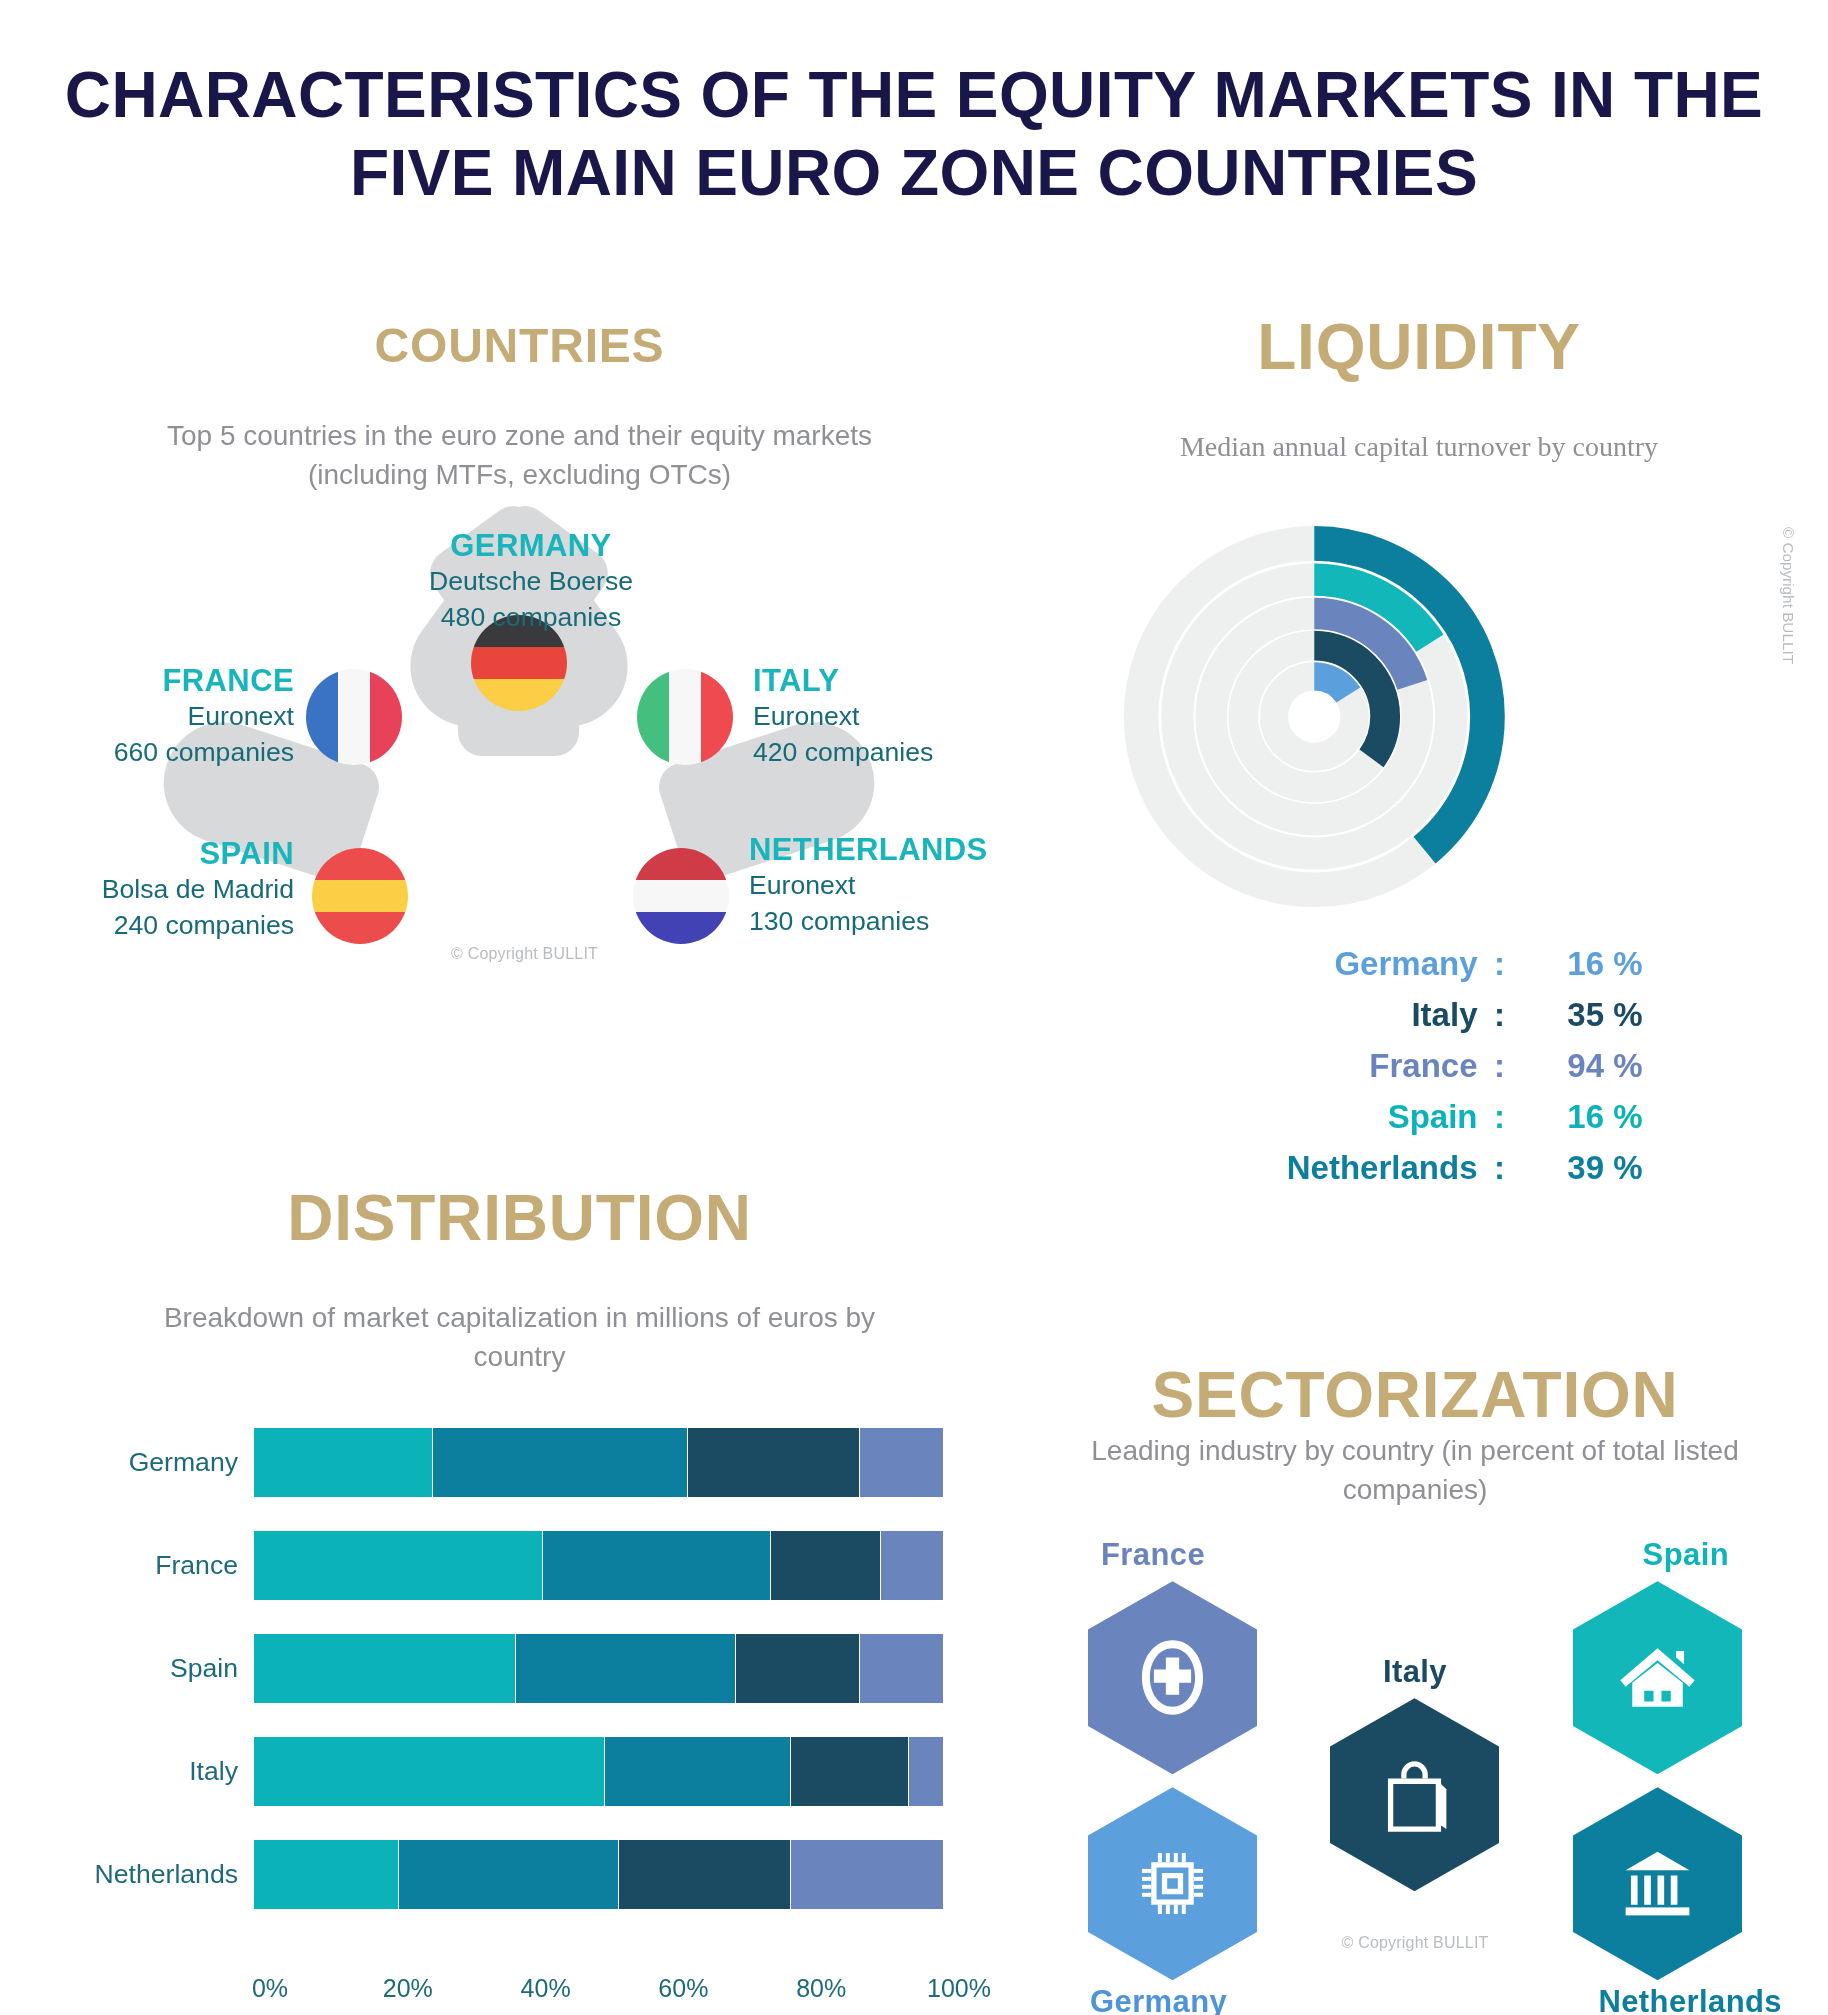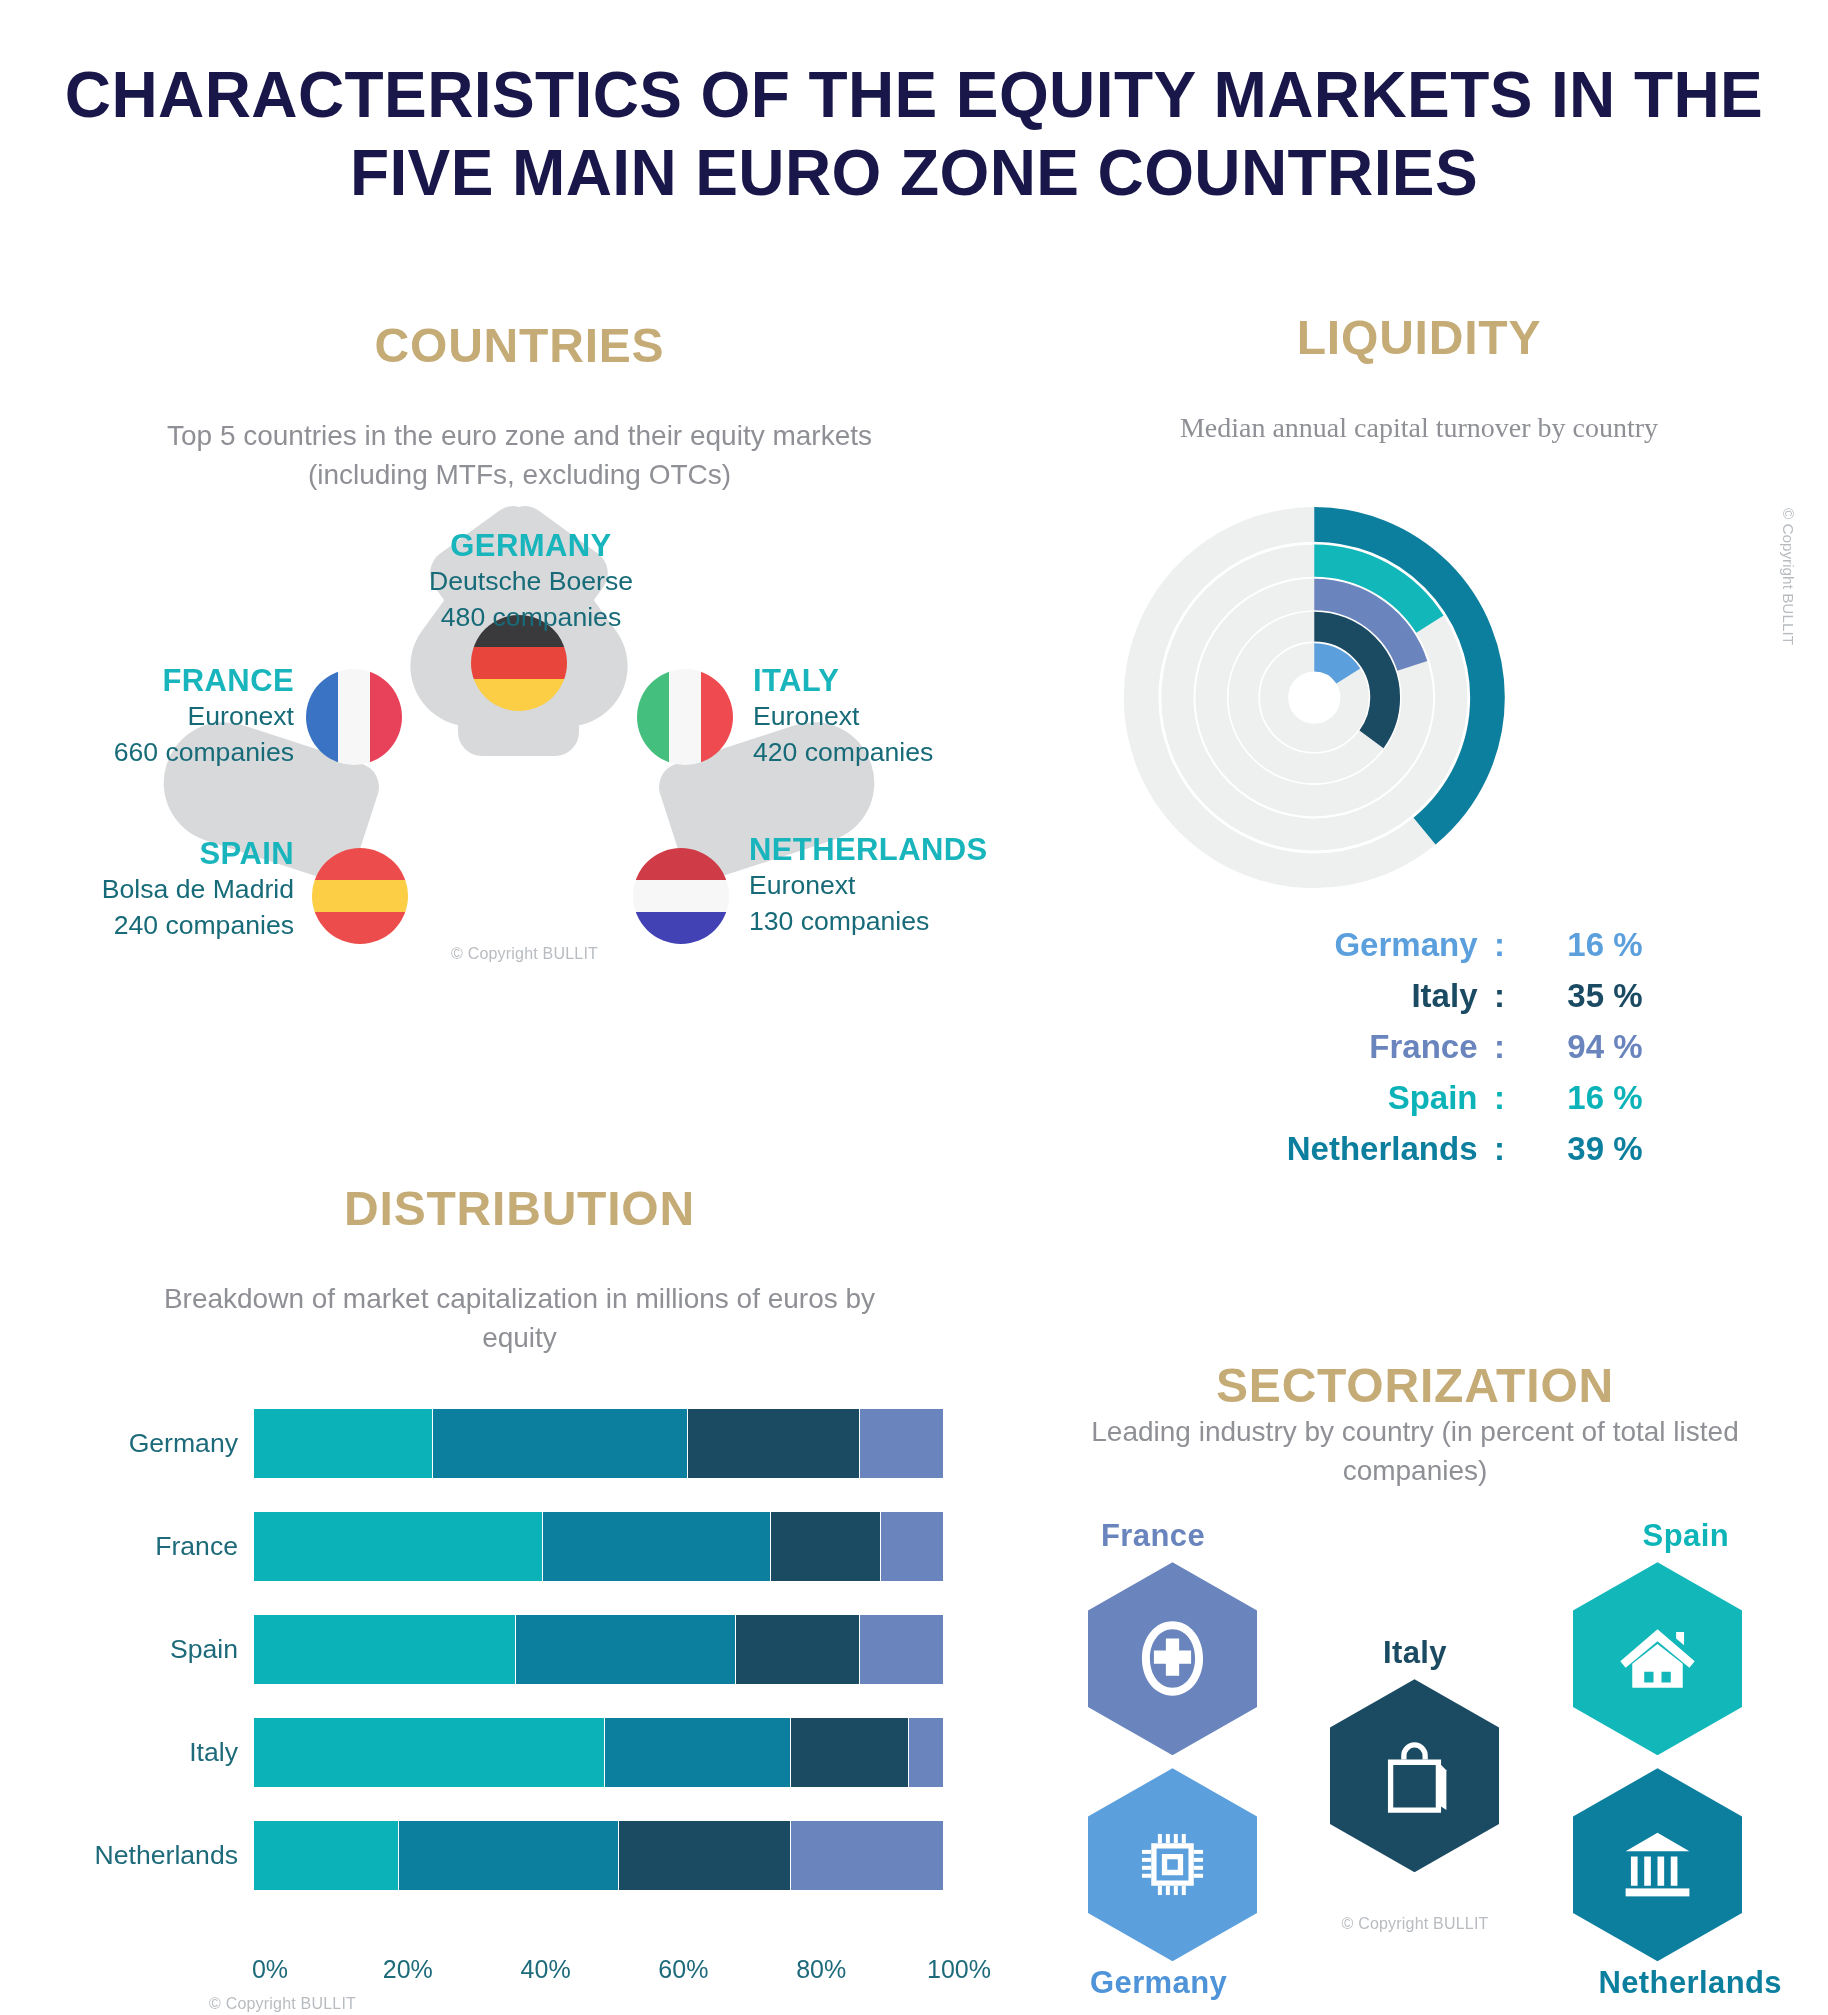--- a/index.html
+++ b/index.html
@@ -18,21 +18,21 @@
     position:absolute; left:0; top:56px; width:1828px;
     text-align:center;
     font-size:64px; line-height:1.22; font-weight:bold;
     letter-spacing:0.4px; color:#19174a;
     text-transform:uppercase;
   }
 
   
   .sec-title{
     text-align:center; color:#c5ab76; font-weight:bold;
-    font-size:48px; letter-spacing:0.8px; text-transform:uppercase;
+    font-size:64px; letter-spacing:0.8px; text-transform:uppercase;
   }
   .sec-sub{
     text-align:center; color:#8e9095; font-weight:normal;
     font-size:28px; line-height:1.38;
   }
 
   
   #countries{ position:absolute; left:24px; top:318px; width:991px; }
   #countries .sec-title{ font-size:48px; }
   #countries .sec-sub{ margin-top:44px; padding:0 125px; }
@@ -265,21 +265,21 @@
       <div class="liq-row" style="color:#0d7f9e;">
         <span class="lab">Netherlands</span>
         <span class="col">:</span>
         <span class="val">39 %</span>
       </div>
     </div>
   </section>
 
   <section id="distribution">
     <div class="sec-title">DISTRIBUTION</div>
-    <div class="sec-sub">Breakdown of market capitalization in millions of euros by equity</div>
+    <div class="sec-sub">Breakdown of market capitalization in millions of euros by country</div>
 
     <div class="dist-chart">
 
       <div class="dist-row">
         <div class="rlabel">Germany</div>
         <div class="dist-bar">
           <div class="seg" style="width:26%; background:#0bb3b9;"></div>
           <div class="seg" style="width:37%; background:#0d7f9e;"></div>
           <div class="seg" style="width:25%; background:#1b4a63;"></div>
           <div class="seg" style="width:12%; background:#6a85bd;"></div>

